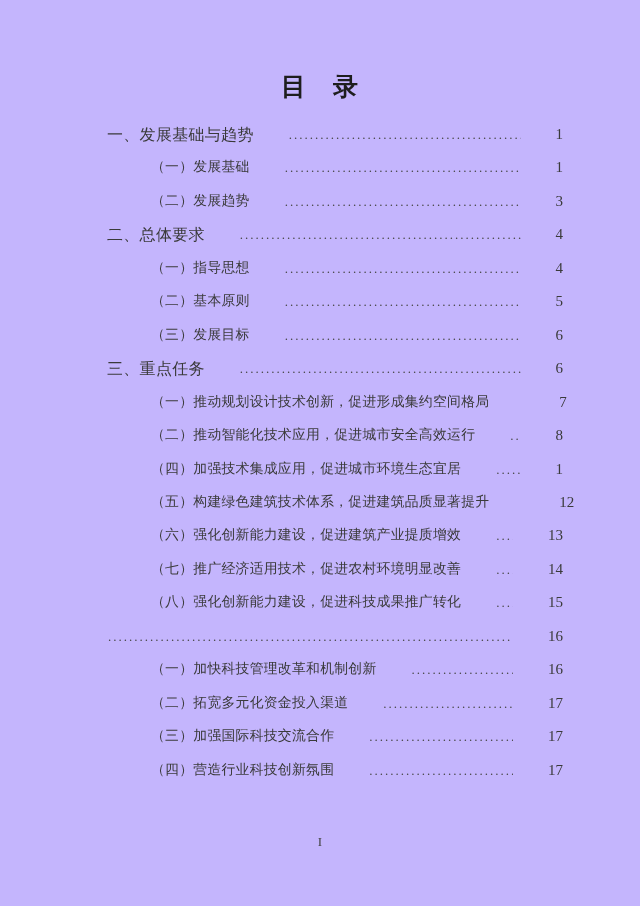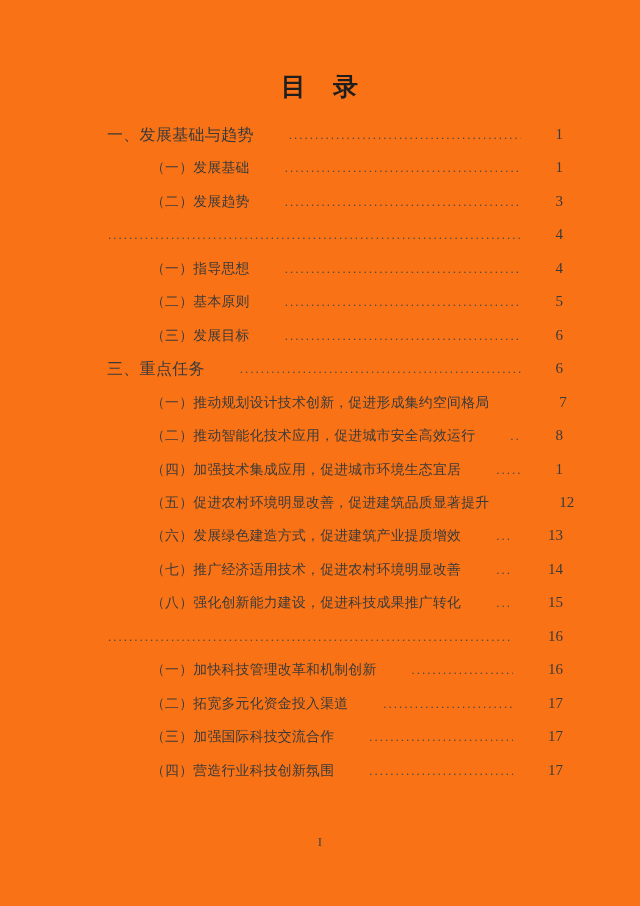--- a/index.html
+++ b/index.html
@@ -6,21 +6,21 @@
   body {
     width: 640px;
     height: 906px;
     background: #ffffff;
     font-family: "Liberation Serif", "DejaVu Serif", serif;
   }
   .page {
     position: relative;
     width: 640px;
     height: 906px;
-    background: #f97316;
+    background: #c4b5fd;
     overflow: hidden;
   }
   .doc-title {
     margin: 0;
     padding-top: 70px;
     text-align: center;
     font-size: 25px;
     line-height: 34px;
     font-weight: bold;
     color: #1e1e1e;
@@ -32,21 +32,21 @@
   }
   .toc-row {
     display: flex;
     align-items: center;
     line-height: 33.45px;
     color: #3a3a3a;
     gap: 34px;
   }
   .toc-row.level-1 .toc-label { font-size: 16px; }
   .toc-row.level-2 { padding-left: 44px; }
-  .toc-row.level-2 .toc-label { font-size: 13.8px; }
+  .toc-row.level-2 .toc-label { font-size: 13.8px; font-family: Liberation Mono, monospace; }
   .toc-label {
     white-space: nowrap;
     flex-shrink: 0;
     letter-spacing: 0.3px;
   }
   .toc-dots {
     flex: 1;
     overflow: hidden;
     white-space: nowrap;
     font-size: 13px;
@@ -90,20 +90,21 @@
     <span class="toc-page">1</span>
   </div>
 
   <div class="toc-row level-2">
     <span class="toc-label">（二）发展趋势</span>
     <span class="toc-dots"></span>
     <span class="toc-page">3</span>
   </div>
 
   <div class="toc-row level-1">
+    <span class="toc-label">二、总体要求</span>
     <span class="toc-dots"></span>
     <span class="toc-page">4</span>
   </div>
 
   <div class="toc-row level-2">
     <span class="toc-label">（一）指导思想</span>
     <span class="toc-dots"></span>
     <span class="toc-page">4</span>
   </div>
 
@@ -138,27 +139,27 @@
   </div>
 
 
   <div class="toc-row level-2">
     <span class="toc-label">（四）加强技术集成应用，促进城市环境生态宜居</span>
     <span class="toc-dots"></span>
     <span class="toc-page">1</span>
   </div>
 
   <div class="toc-row level-2">
-    <span class="toc-label">（五）促进农村环境明显改善，促进建筑品质显著提升</span>
+    <span class="toc-label">（五）构建绿色建筑技术体系，促进建筑品质显著提升</span>
     <span class="toc-dots"></span>
     <span class="toc-page">12</span>
   </div>
 
   <div class="toc-row level-2">
-    <span class="toc-label">（六）发展绿色建造方式，促进建筑产业提质增效</span>
+    <span class="toc-label">（六）强化创新能力建设，促进建筑产业提质增效</span>
     <span class="toc-dots"></span>
     <span class="toc-page">13</span>
   </div>
 
   <div class="toc-row level-2">
     <span class="toc-label">（七）推广经济适用技术，促进农村环境明显改善</span>
     <span class="toc-dots"></span>
     <span class="toc-page">14</span>
   </div>
 

